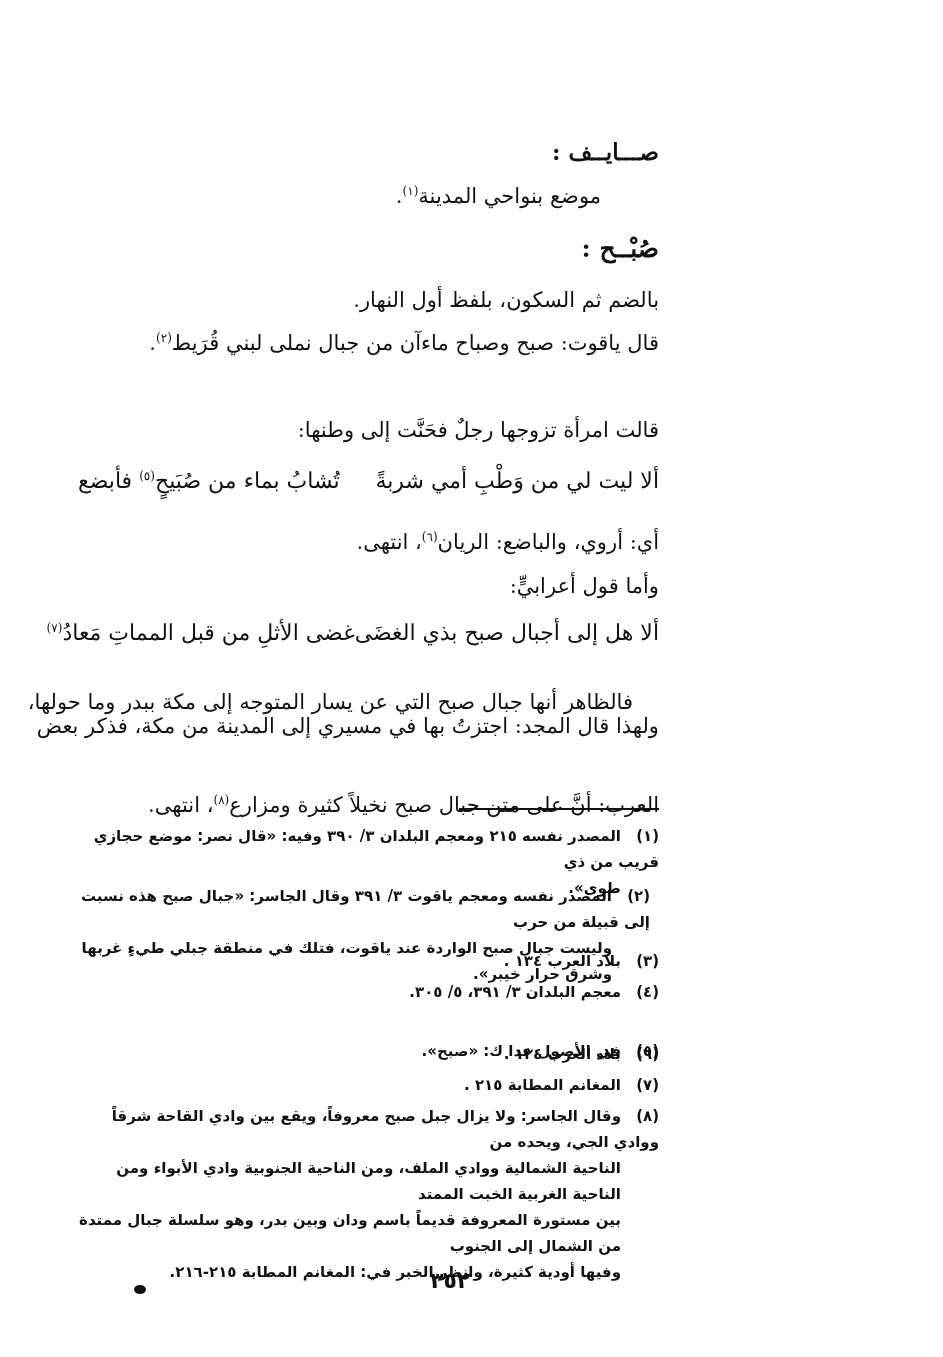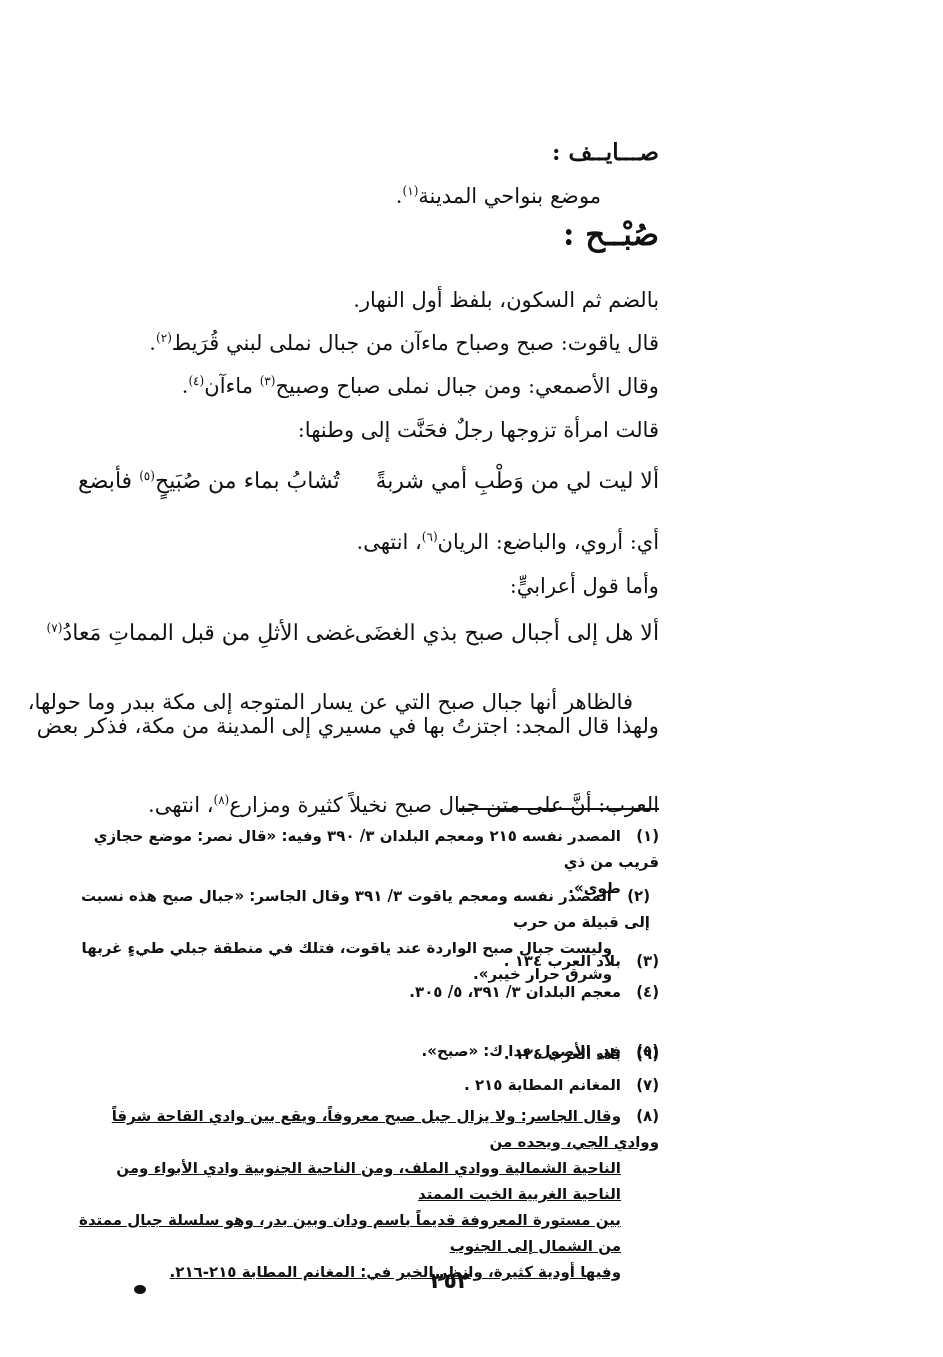--- a/index.html
+++ b/index.html
@@ -32,24 +32,23 @@
     .blot { position: absolute; width: 12px; height: 9px; border-radius: 50%; background: #111; }
   </style>
 </head>
 <body>
 
 <div class="page">
 
   <div class="line head" style="right:122px; top:140px;">صـــايــف :</div>
   <div class="line" style="right:180px; top:186px;"><span>موضع بنواحي المدينة</span><sup>(١)</sup><span>.</span></div>
 
-  <div class="line head" style="right:122px; top:219px; font-size:31px;text-align:right;">صُبْــح :</div>
+  <div class="line head" style="right:122px; top:236px; font-size:25px;text-align:right;">صُبْــح :</div>
   <div class="line" style="right:122px; top:290px;">بالضم ثم السكون، بلفظ أول النهار.</div>
   <div class="line" style="right:122px; top:333px;"><span>قال ياقوت: صبح وصباح ماءآن من جبال نملى لبني قُرَيط</span><sup>(٢)</sup><span>.</span></div>
-  <div class="line" style="right:122px; top:376px;"><span>وقال الأصمعي: ومن جبال نملى صباح وصبيح</span><sup>(٣)</sup><span> ماءآن</span><sup>(٤)</sup><span>.</span></div>
   <div class="line" style="right:122px; top:420px;">قالت امرأة تزوجها رجلٌ فحَنَّت إلى وطنها:</div>
 
   <div class="line verse" style="right:122px; left:78px; top:470px;">
     <span>ألا ليت لي من وَطْبِ أمي شربةً</span>
     <span><span>تُشابُ بماء من صُبَيحٍ</span><sup>(٥)</sup><span> فأبضع</span></span>
   </div>
 
   <div class="line" style="right:122px; top:532px;"><span>أي: أروي، والباضع: الريان</span><sup>(٦)</sup><span>، انتهى.</span></div>
   <div class="line" style="right:122px; top:576px;">وأما قول أعرابيٍّ:</div>
 
@@ -80,21 +79,21 @@
   </div>
   <div class="fn" style="right:122px; top:1010px;margin-top:28px;">
     <span class="num">(٥)</span><span>في الأصول عدا ك: «صبح».</span>
   </div>
   <div class="fn" style="right:122px; top:1041px;">
     <span class="num">(٦)</span><span>بلاد العرب ١٣٤ .</span>
   </div>
   <div class="fn" style="right:122px; top:1072px;">
     <span class="num">(٧)</span><span>المغانم المطابة ٢١٥ .</span>
   </div>
-  <div class="fn" style="right:122px; left:78px; top:1103px;text-decoration:underline;">
+  <div class="fn" style="right:122px; left:78px; top:1103px;">
     <span class="num">(٨)</span><span>وقال الجاسر: ولا يزال جبل صبح معروفاً، ويقع بين وادي القاحة شرقاً ووادي الجي، ويحده من</span>
     <span class="cont">الناحية الشمالية ووادي الملف، ومن الناحية الجنوبية وادي الأبواء ومن الناحية الغربية الخبت الممتد</span>
     <span class="cont">بين مستورة المعروفة قديماً باسم ودان وبين بدر، وهو سلسلة جبال ممتدة من الشمال إلى الجنوب</span>
     <span class="cont">وفيها أودية كثيرة، وانظر الخبر في: المغانم المطابة ٢١٥-٢١٦.</span>
   </div>
 
   <div class="pgnum" style="left:418px; top:1268px;">٣٥٢</div>
   <div class="blot" style="left:134px; top:1285px;"></div>
 
 </div>

